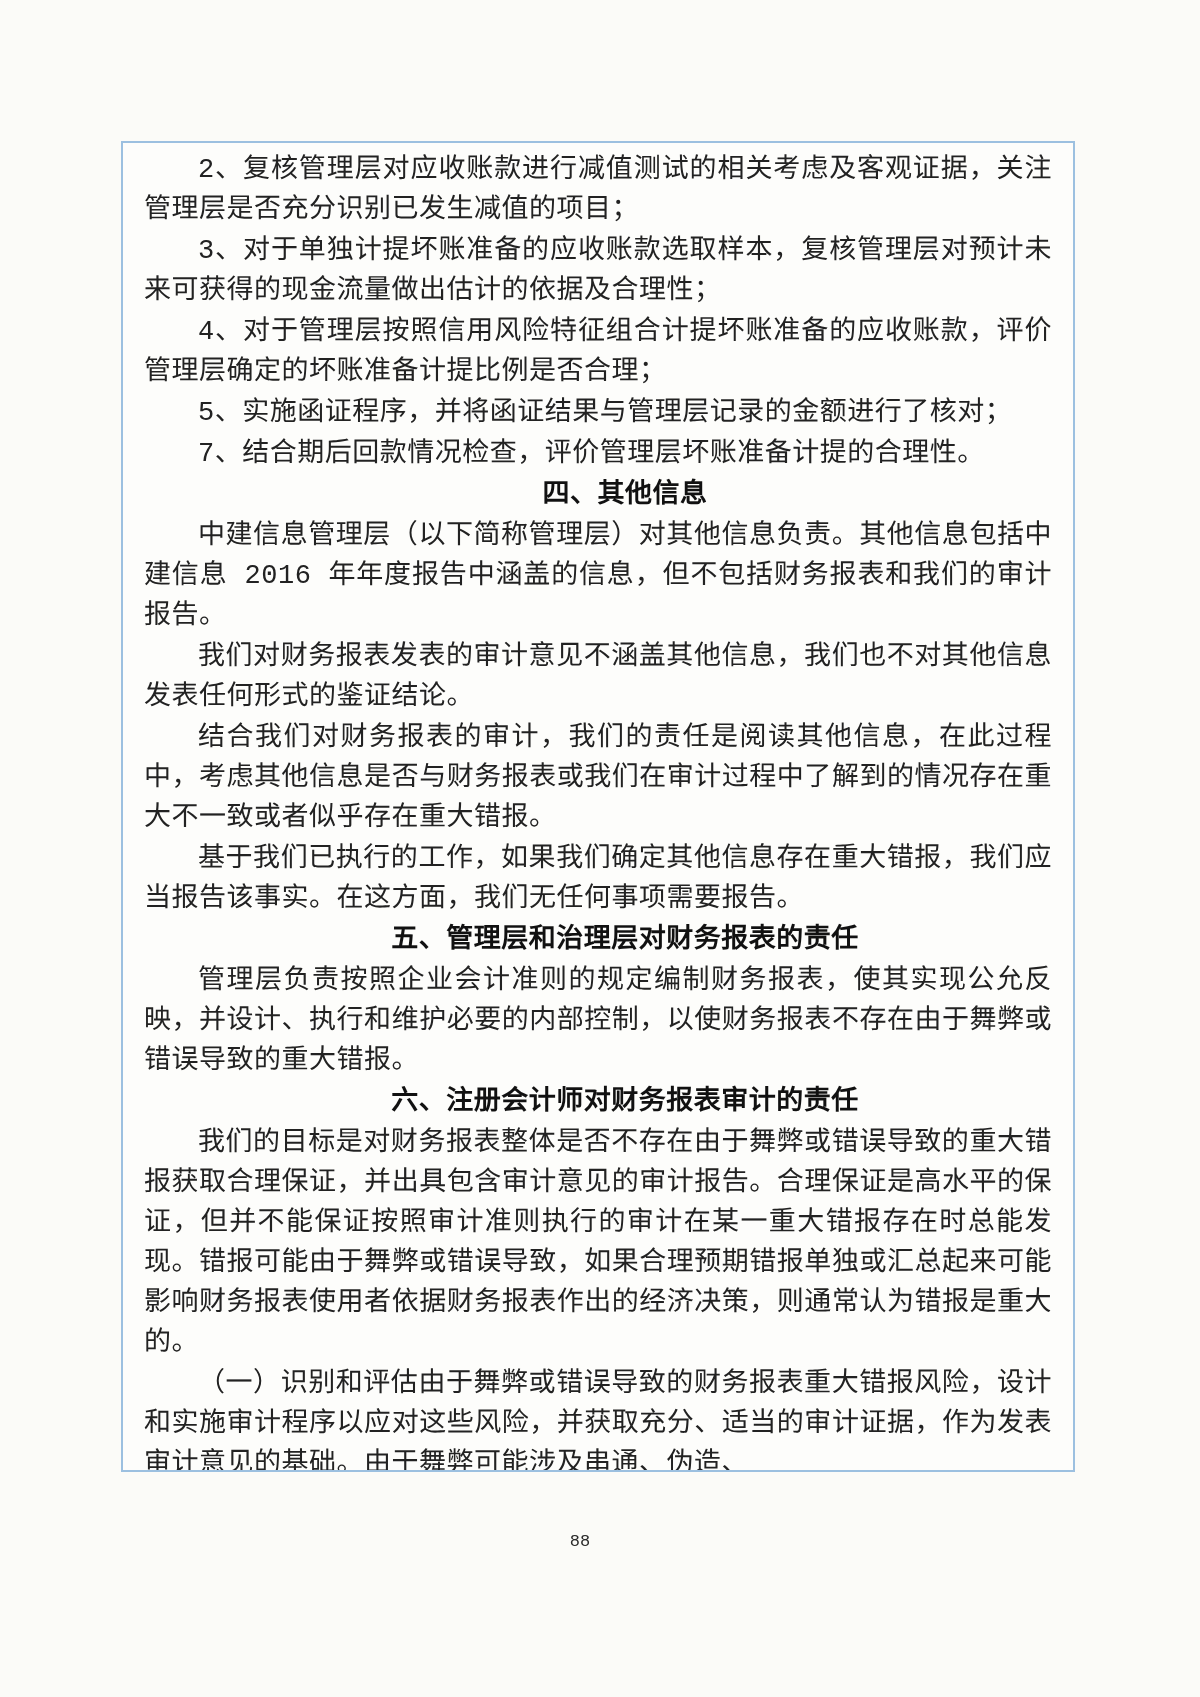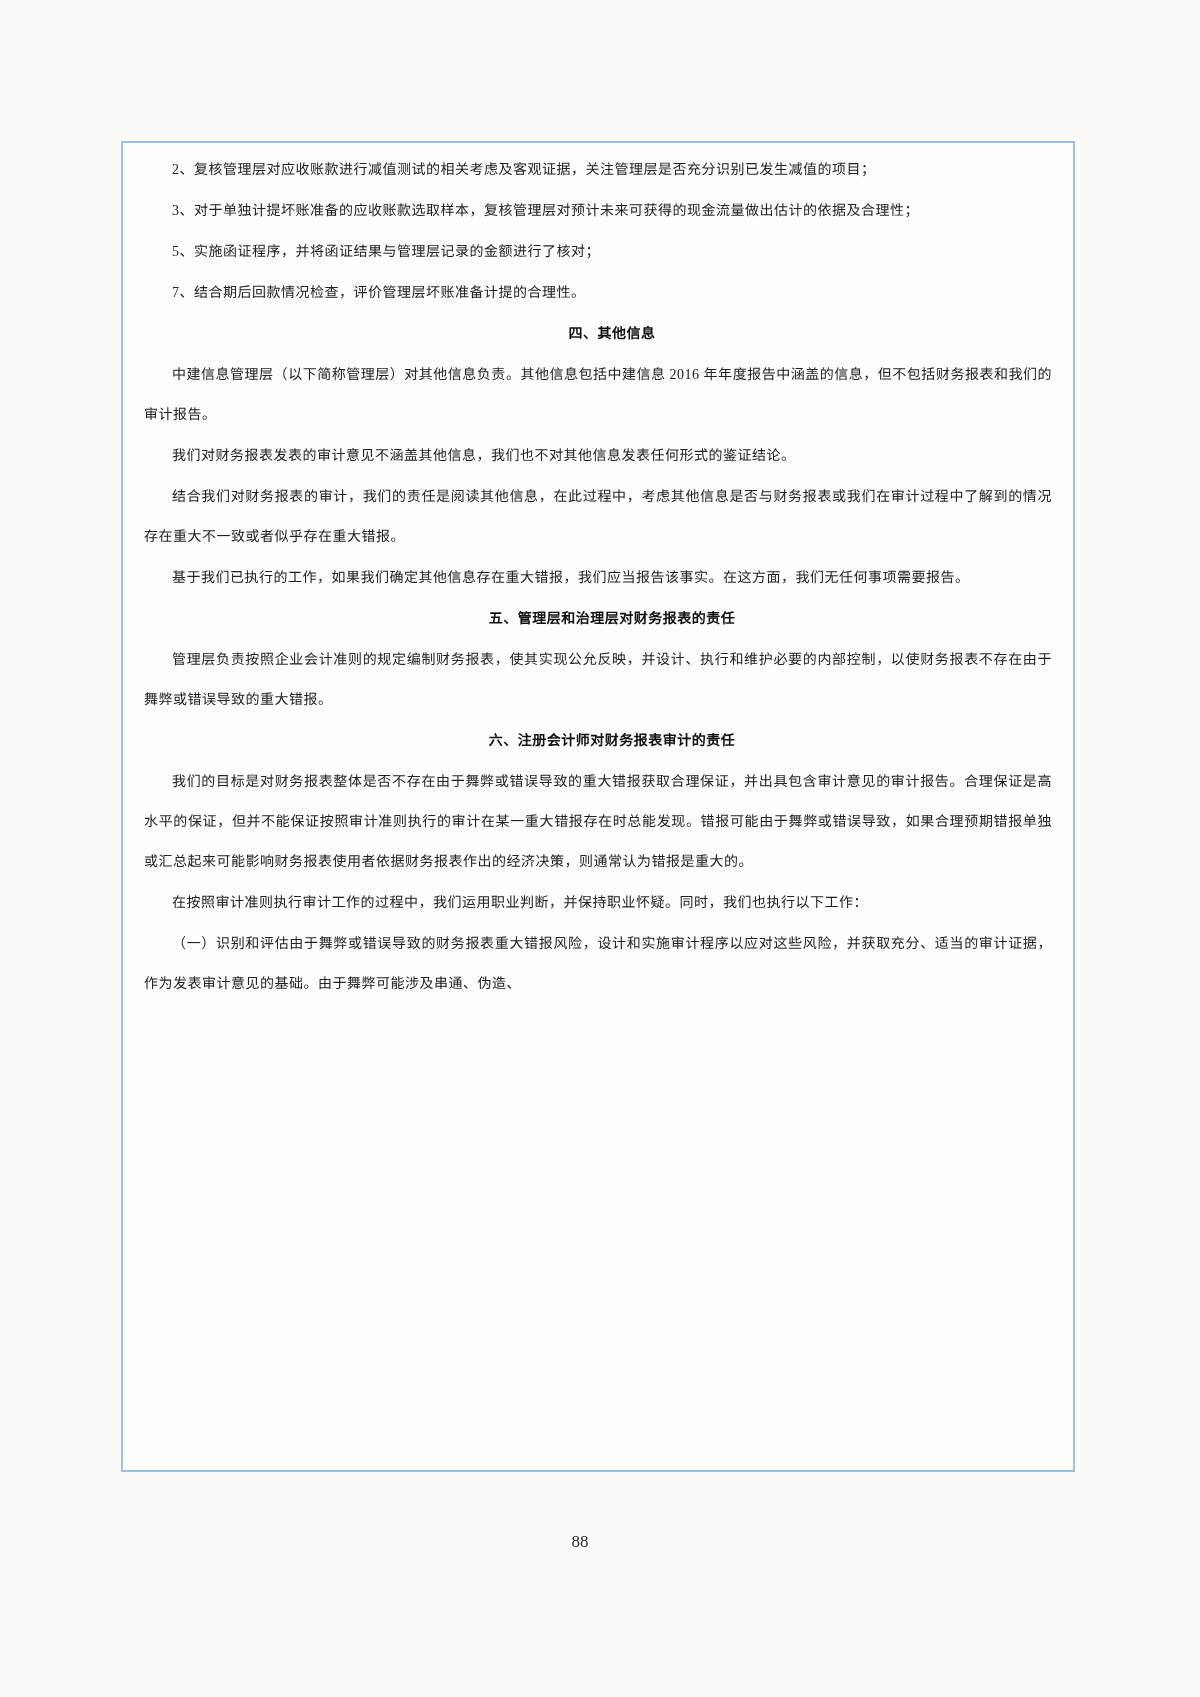--- a/index.html
+++ b/index.html
@@ -25,61 +25,62 @@
     width: 954px;
     height: 1331px;
     box-sizing: border-box;
     border: 2px solid #9cc0e0;
     background: #fdfdfb;
     padding: 7px 21px 0 21px;
     overflow: hidden;
   }
   .body-para, .heading {
     margin: 0 0 1px 0;
-    font-size: 14px;
+    font-size: 27px;
     line-height: 40px;
     color: #222222;
     text-align: justify;
     text-indent: 2em;
     letter-spacing: 0.5px;
     word-break: break-all;
+    font-family: Liberation Mono, monospace;
   }
   .heading {
     font-weight: bold;
     color: #111111;
     text-align: center;
   }
   .page-number {
     position: absolute;
     top: 1532px;
     left: 0;
     width: 1160px; 
     text-align: center;
-    font-family: Liberation Serif, serif;
+    font-family: Liberation Mono, monospace;
     font-size: 17px;
     color: #2a2a2a;
   }
 </style>
 </head>
 <body>
 
 <div class="doc-page">
   <div class="content-box">
     <div id="paragraphs">
         <p class="body-para">2、复核管理层对应收账款进行减值测试的相关考虑及客观证据，关注管理层是否充分识别已发生减值的项目；</p>
         <p class="body-para">3、对于单独计提坏账准备的应收账款选取样本，复核管理层对预计未来可获得的现金流量做出估计的依据及合理性；</p>
+        <p class="body-para">4、对于管理层按照信用风险特征组合计提坏账准备的应收账款，评价管理层确定的坏账准备计提比例是否合理；</p>
         <p class="body-para">5、实施函证程序，并将函证结果与管理层记录的金额进行了核对；</p>
         <p class="body-para">7、结合期后回款情况检查，评价管理层坏账准备计提的合理性。</p>
         <p class="heading">四、其他信息</p>
         <p class="body-para">中建信息管理层（以下简称管理层）对其他信息负责。其他信息包括中建信息 2016 年年度报告中涵盖的信息，但不包括财务报表和我们的审计报告。</p>
         <p class="body-para">我们对财务报表发表的审计意见不涵盖其他信息，我们也不对其他信息发表任何形式的鉴证结论。</p>
         <p class="body-para">结合我们对财务报表的审计，我们的责任是阅读其他信息，在此过程中，考虑其他信息是否与财务报表或我们在审计过程中了解到的情况存在重大不一致或者似乎存在重大错报。</p>
         <p class="body-para">基于我们已执行的工作，如果我们确定其他信息存在重大错报，我们应当报告该事实。在这方面，我们无任何事项需要报告。</p>
         <p class="heading">五、管理层和治理层对财务报表的责任</p>
         <p class="body-para">管理层负责按照企业会计准则的规定编制财务报表，使其实现公允反映，并设计、执行和维护必要的内部控制，以使财务报表不存在由于舞弊或错误导致的重大错报。</p>
         <p class="heading">六、注册会计师对财务报表审计的责任</p>
         <p class="body-para">我们的目标是对财务报表整体是否不存在由于舞弊或错误导致的重大错报获取合理保证，并出具包含审计意见的审计报告。合理保证是高水平的保证，但并不能保证按照审计准则执行的审计在某一重大错报存在时总能发现。错报可能由于舞弊或错误导致，如果合理预期错报单独或汇总起来可能影响财务报表使用者依据财务报表作出的经济决策，则通常认为错报是重大的。</p>
-        <p class="body-para">在按照审计准则执行审计工作的过程中，我们运用职业判断，并保持职业怀疑。同时，我们也执行以下工作：</p>
         <p class="body-para">（一）识别和评估由于舞弊或错误导致的财务报表重大错报风险，设计和实施审计程序以应对这些风险，并获取充分、适当的审计证据，作为发表审计意见的基础。由于舞弊可能涉及串通、伪造、</p>
       </div>
   </div>
   <div class="page-number">88</div>
 </div>
 
 </body></html>

